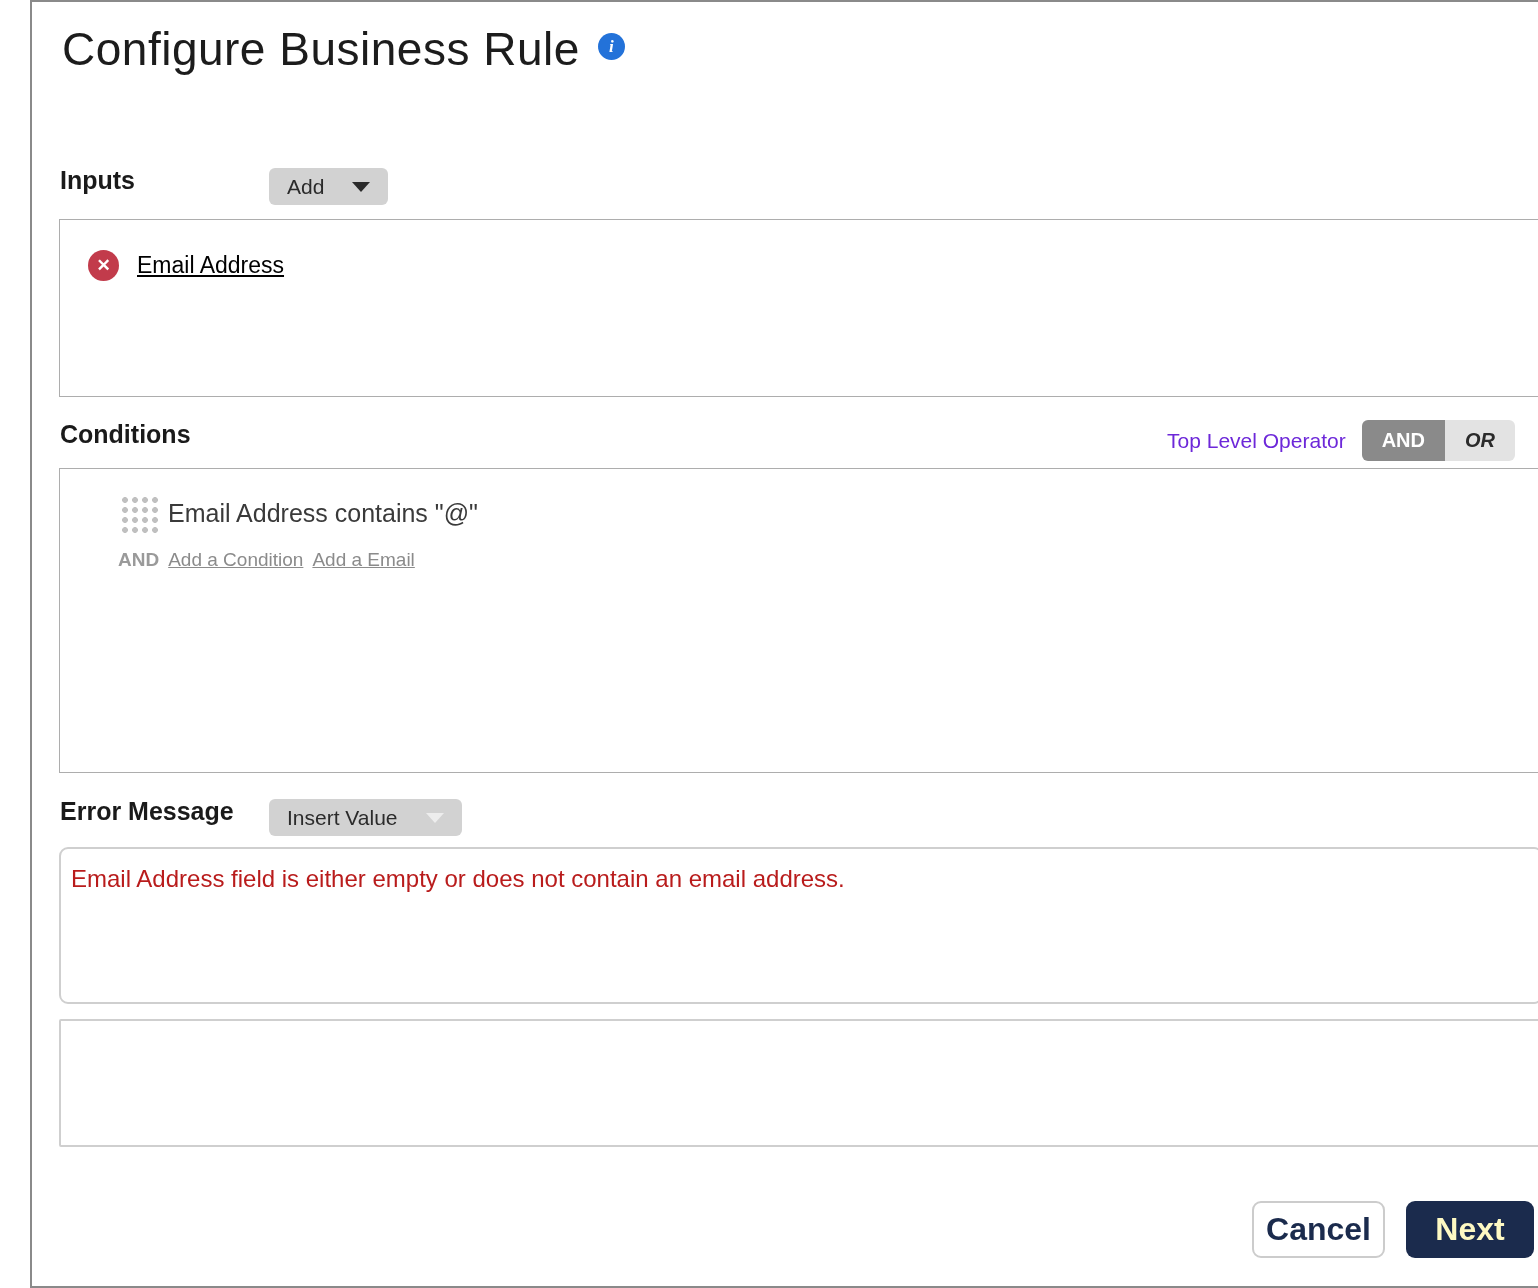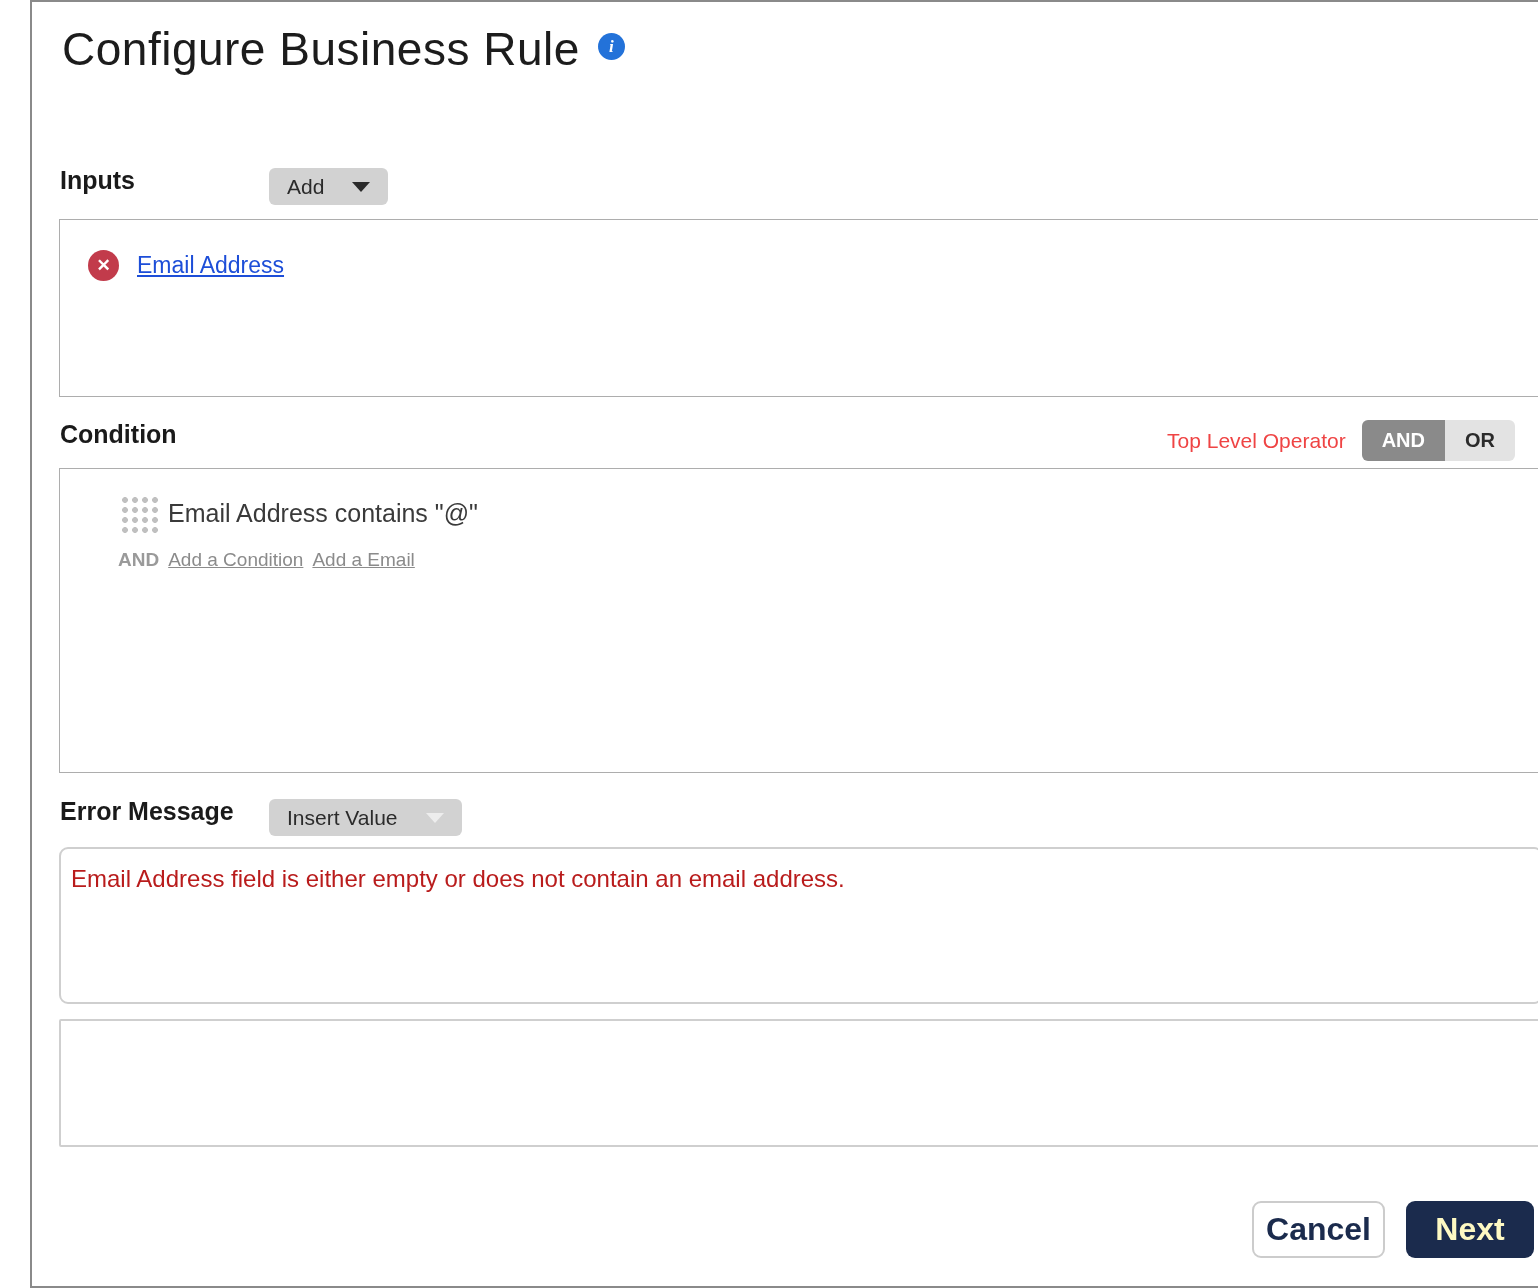--- a/index.html
+++ b/index.html
@@ -60,36 +60,36 @@
     position:absolute;left:28px;top:30px;
     display:flex;align-items:center;gap:18px;
   }
   .delete-icon{
     width:31px;height:31px;border-radius:50%;
     background:#c23b4b;color:#ffffff;
     display:flex;align-items:center;justify-content:center;
     font-size:17px;font-weight:700;cursor:pointer;
   }
   .input-link{
-    font-size:23px;color:#1d4ed8;text-decoration:underline;cursor:pointer;
+    font-size:23px;color:#000000;text-decoration:underline;cursor:pointer;
   }
   
   .tlo-wrap{
     position:absolute;right:51px;top:418px;
     display:flex;align-items:center;gap:16px;height:41px;
   }
-  .tlo-label{font-size:21px;color:#ef4444;}
+  .tlo-label{font-size:21px;color:#6d28d9;}
   .toggle{display:flex;height:41px;border-radius:6px;overflow:hidden;}
   .toggle-opt{
     display:flex;align-items:center;justify-content:center;
     padding:0 20px;font-size:20px;font-weight:700;cursor:pointer;
     font-family:"Liberation Sans", sans-serif;border:none;
   }
   .toggle-opt.selected{background:#8a8a8a;color:#ffffff;}
-  .toggle-opt.unselected{background:#e3e3e3;color:#2b2b2b;}
+  .toggle-opt.unselected{background:#e3e3e3;color:#2b2b2b;font-style:italic;}
   
   .condition-row{
     position:absolute;left:58px;top:24px;
     display:flex;align-items:center;gap:10px;
   }
   .drag-handle{
     width:40px;height:40px;cursor:grab;
     background-image:radial-gradient(#c0c0c0 2.6px, transparent 3.2px);
     background-size:10px 10px;
     background-position:2px 2px;
@@ -147,21 +147,21 @@
     <span class="caret-down"></span>
   </button>
 
   <div class="panel inputs-panel">
     <div class="input-item">
       <span class="delete-icon">✕</span>
       <span class="input-link">Email Address</span>
     </div>
   </div>
 
-  <div class="section-label" style="top:418px;">Condition</div>
+  <div class="section-label" style="top:418px;">Conditions</div>
 
   <div class="tlo-wrap">
     <span class="tlo-label">Top Level Operator</span>
     <div class="toggle">
       <button class="toggle-opt selected">AND</button>
       <button class="toggle-opt unselected">OR</button>
     </div>
   </div>
 
   <div class="panel conditions-panel">

